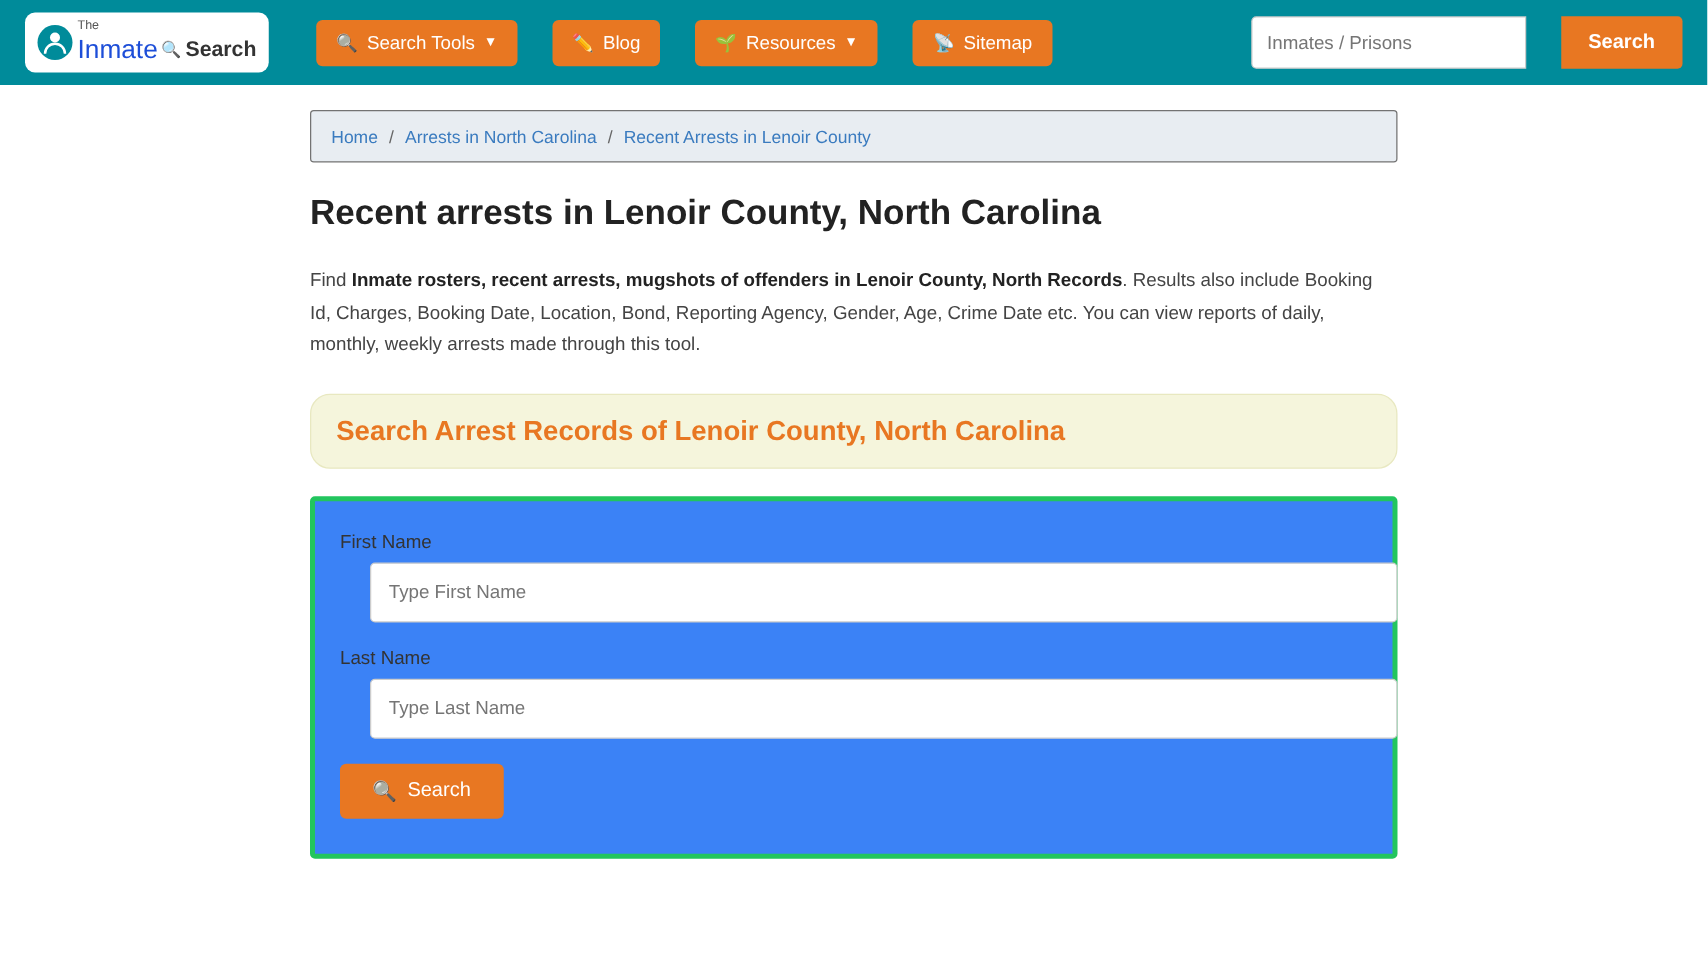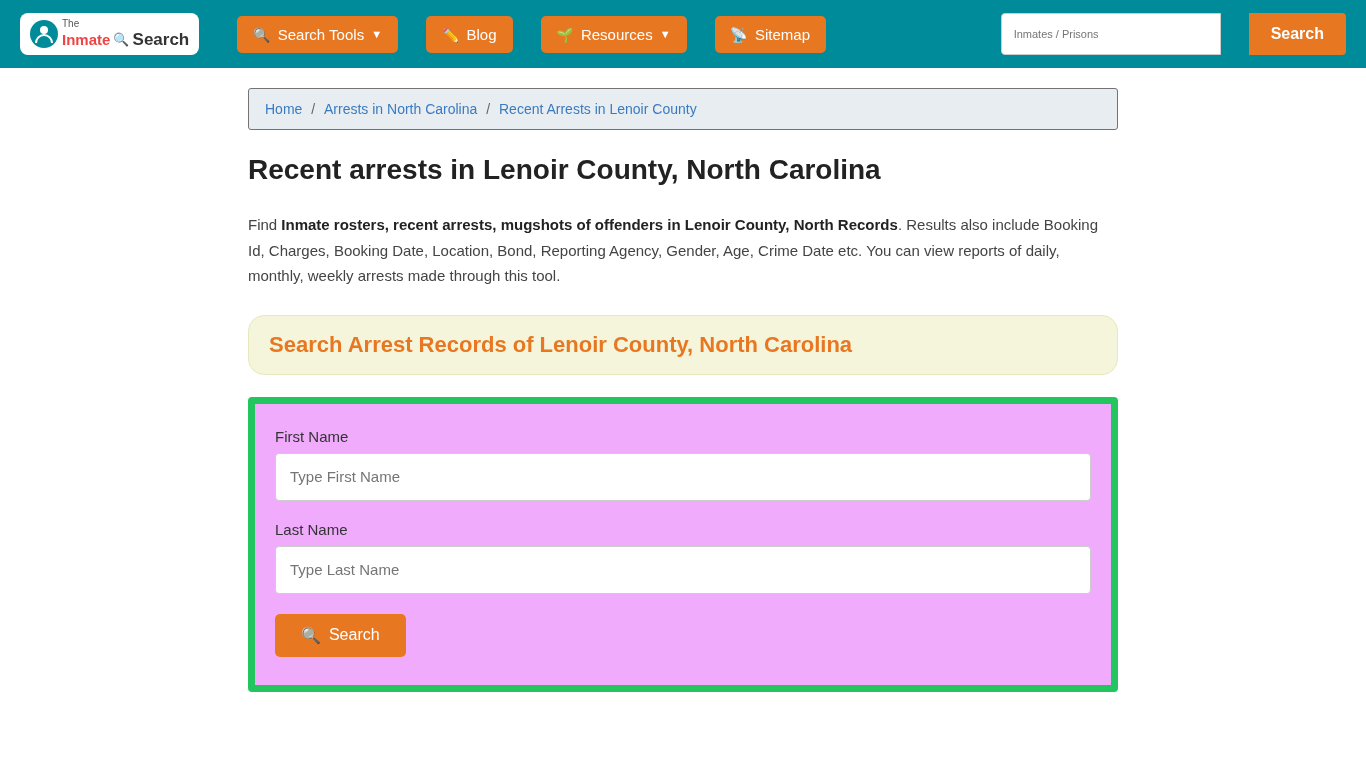--- a/index.html
+++ b/index.html
@@ -68,21 +68,21 @@
     }
 
     .header-spacer { flex: 1; }
 
     .header-search-input {
       height: 42px;
       width: 220px;
       border: 1px solid #ccc;
       border-radius: 4px 0 0 4px;
       padding: 0 12px;
-      font-size: 11px;
+      font-size: 15px;
       outline: none;
       color: #999;
     }
     .header-search-btn {
       background: #e87722;
       color: white;
       border: none;
       border-radius: 0 4px 4px 0;
       padding: 0 22px;
       height: 42px;
@@ -140,22 +140,22 @@
       margin-bottom: 22px;
     }
     .search-section-title h2 {
       font-size: 22px;
       font-weight: bold;
       color: #e87722;
     }
 
     
     .search-form {
-      background: #f0abfc;
-      border: 7px solid #22c55e;
+      background: #3b82f6;
+      border: 4px solid #22c55e;
       border-radius: 4px;
       padding: 24px 20px 28px;
     }
     .form-group {
       margin-bottom: 20px;
     }
     .form-label {
       display: block;
       font-size: 15px;
       color: #333;
@@ -165,20 +165,21 @@
     .form-input {
       width: 100%;
       height: 48px;
       border: 1px solid #ccc;
       border-radius: 4px;
       padding: 0 14px;
       font-size: 15px;
       color: #999;
       background: #fff;
       outline: none;
+      margin-left: 24px;
     }
 
     .search-form-btn {
       background: #e87722;
       color: white;
       border: none;
       border-radius: 5px;
       padding: 12px 26px;
       font-size: 16px;
       cursor: pointer;
@@ -203,21 +204,21 @@
     <div class="logo-box">
       <div class="logo-person">
         <svg width="22" height="22" viewBox="0 0 22 22" fill="none">
           <circle cx="11" cy="7" r="4" fill="white"></circle>
           <path d="M3 20c0-4.4 3.6-8 8-8s8 3.6 8 8" stroke="white" stroke-width="2" fill="none"></path>
         </svg>
       </div>
       <div style="display:flex; flex-direction:column; line-height:1.2;">
         <span style="font-size:10px; color:#555;">The</span>
         <div style="display:flex; align-items:center; gap:1px;">
-          <span style="font-size:15px; font-weight:bold; color:#ef4444;">Inmate</span>
+          <span style="font-size:21px; font-weight:normal; color:#1d4ed8;">Inmate</span>
           <span style="font-size:13px; color:#e87722; margin: 0 2px;">🔍</span>
           <span style="font-size:17px; font-weight:bold; color:#333;">Search</span>
         </div>
       </div>
     </div>
   </div>
 
   <button class="nav-btn">
     <span class="icon-search"></span>
     <span>Search Tools</span>

